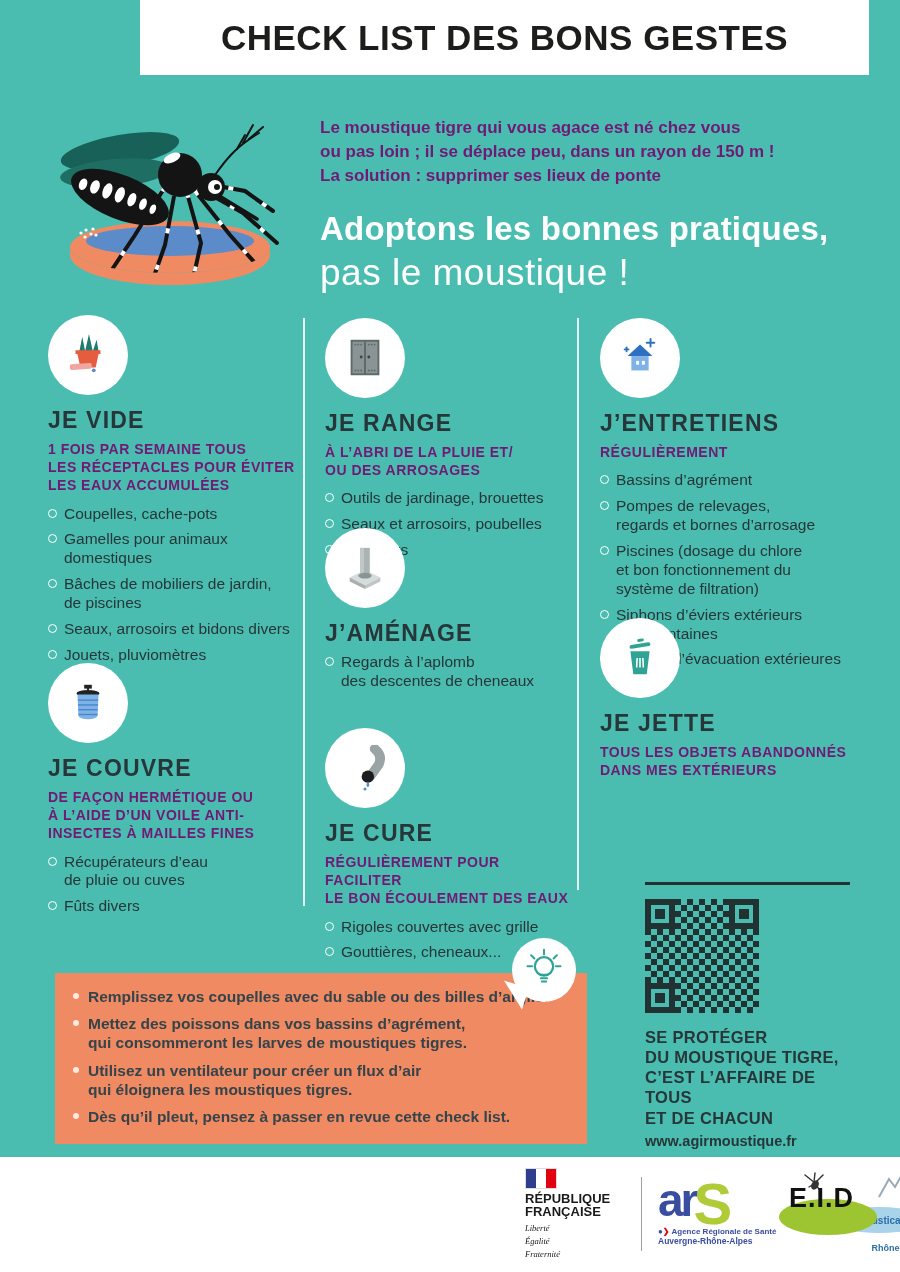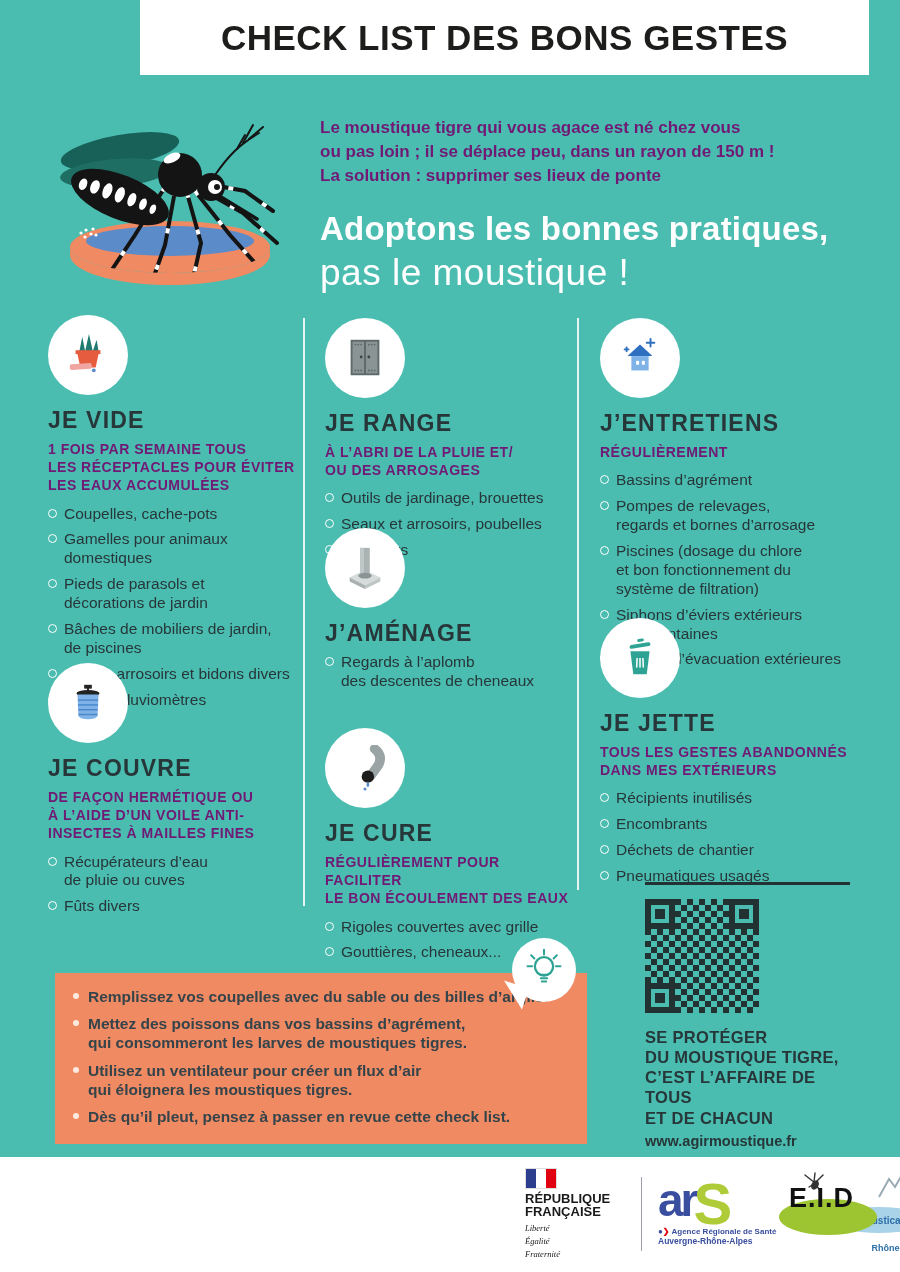--- a/index.html
+++ b/index.html
@@ -165,22 +165,20 @@
       </svg>
     </div>
     <h2 class="sec-title">JE VIDE</h2>
     <h3 class="sec-sub">1 FOIS PAR SEMAINE TOUS
 LES RÉCEPTACLES POUR ÉVITER
 LES EAUX ACCUMULÉES</h3>
     <ul class="sec-list">
       <li><span class="bullet-o"></span><span>Coupelles, cache-pots</span></li>
       <li><span class="bullet-o"></span><span>Gamelles pour animaux
 domestiques</span></li>
-      <li><span class="bullet-o"></span><span>Pieds de parasols et
-décorations de jardin</span></li>
       <li><span class="bullet-o"></span><span>Bâches de mobiliers de jardin,
 de piscines</span></li>
       <li><span class="bullet-o"></span><span>Seaux, arrosoirs et bidons divers</span></li>
       <li><span class="bullet-o"></span><span>Jouets, pluviomètres</span></li>
     </ul>
   </section>
 
   <section class="section" style="left:48px;top:663px;width:252px;">
     <div class="icon-circle">
       <svg width="46" height="46" viewBox="0 0 48 48">
@@ -313,28 +311,22 @@
         <rect x="21" y="4" width="7" height="3" rx="1.5" fill="#2FA394" transform="rotate(-9 24 5)"></rect>
         <polygon points="14,17 34,17 31,41 17,41" fill="#2FA394"></polygon>
         <g stroke="#fff" stroke-width="1.6">
           <line x1="21" y1="24" x2="20.5" y2="34"></line>
             <line x1="24" y1="24" x2="24" y2="34"></line>
             <line x1="27" y1="24" x2="27.5" y2="34"></line>
         </g>
       </svg>
     </div>
     <h2 class="sec-title">JE JETTE</h2>
-    <h3 class="sec-sub">TOUS LES GESTES ABANDONNÉS
+    <h3 class="sec-sub">TOUS LES OBJETS ABANDONNÉS
 DANS MES EXTÉRIEURS</h3>
-    <ul class="sec-list">
-      <li><span class="bullet-o"></span><span>Récipients inutilisés</span></li>
-      <li><span class="bullet-o"></span><span>Encombrants</span></li>
-      <li><span class="bullet-o"></span><span>Déchets de chantier</span></li>
-      <li><span class="bullet-o"></span><span>Pneumatiques usagés</span></li>
-    </ul>
   </section>
 
   <div class="bulb-tail"></div>
   <div class="bulb-circle">
     <svg width="44" height="44" viewBox="0 0 48 48">
       <circle cx="24" cy="20" r="10" stroke="#2FA394" stroke-width="2.5" fill="none"></circle>
       <path d="M20,29 h8 M20.5,33 h7 M21.5,36.5 h5" stroke="#2FA394" stroke-width="2" stroke-linecap="round"></path>
       <g stroke="#2FA394" stroke-width="2.2" stroke-linecap="round">
         <line x1="24" y1="2" x2="24" y2="7"></line>
           <line x1="38" y1="8" x2="34.5" y2="11.5"></line>

